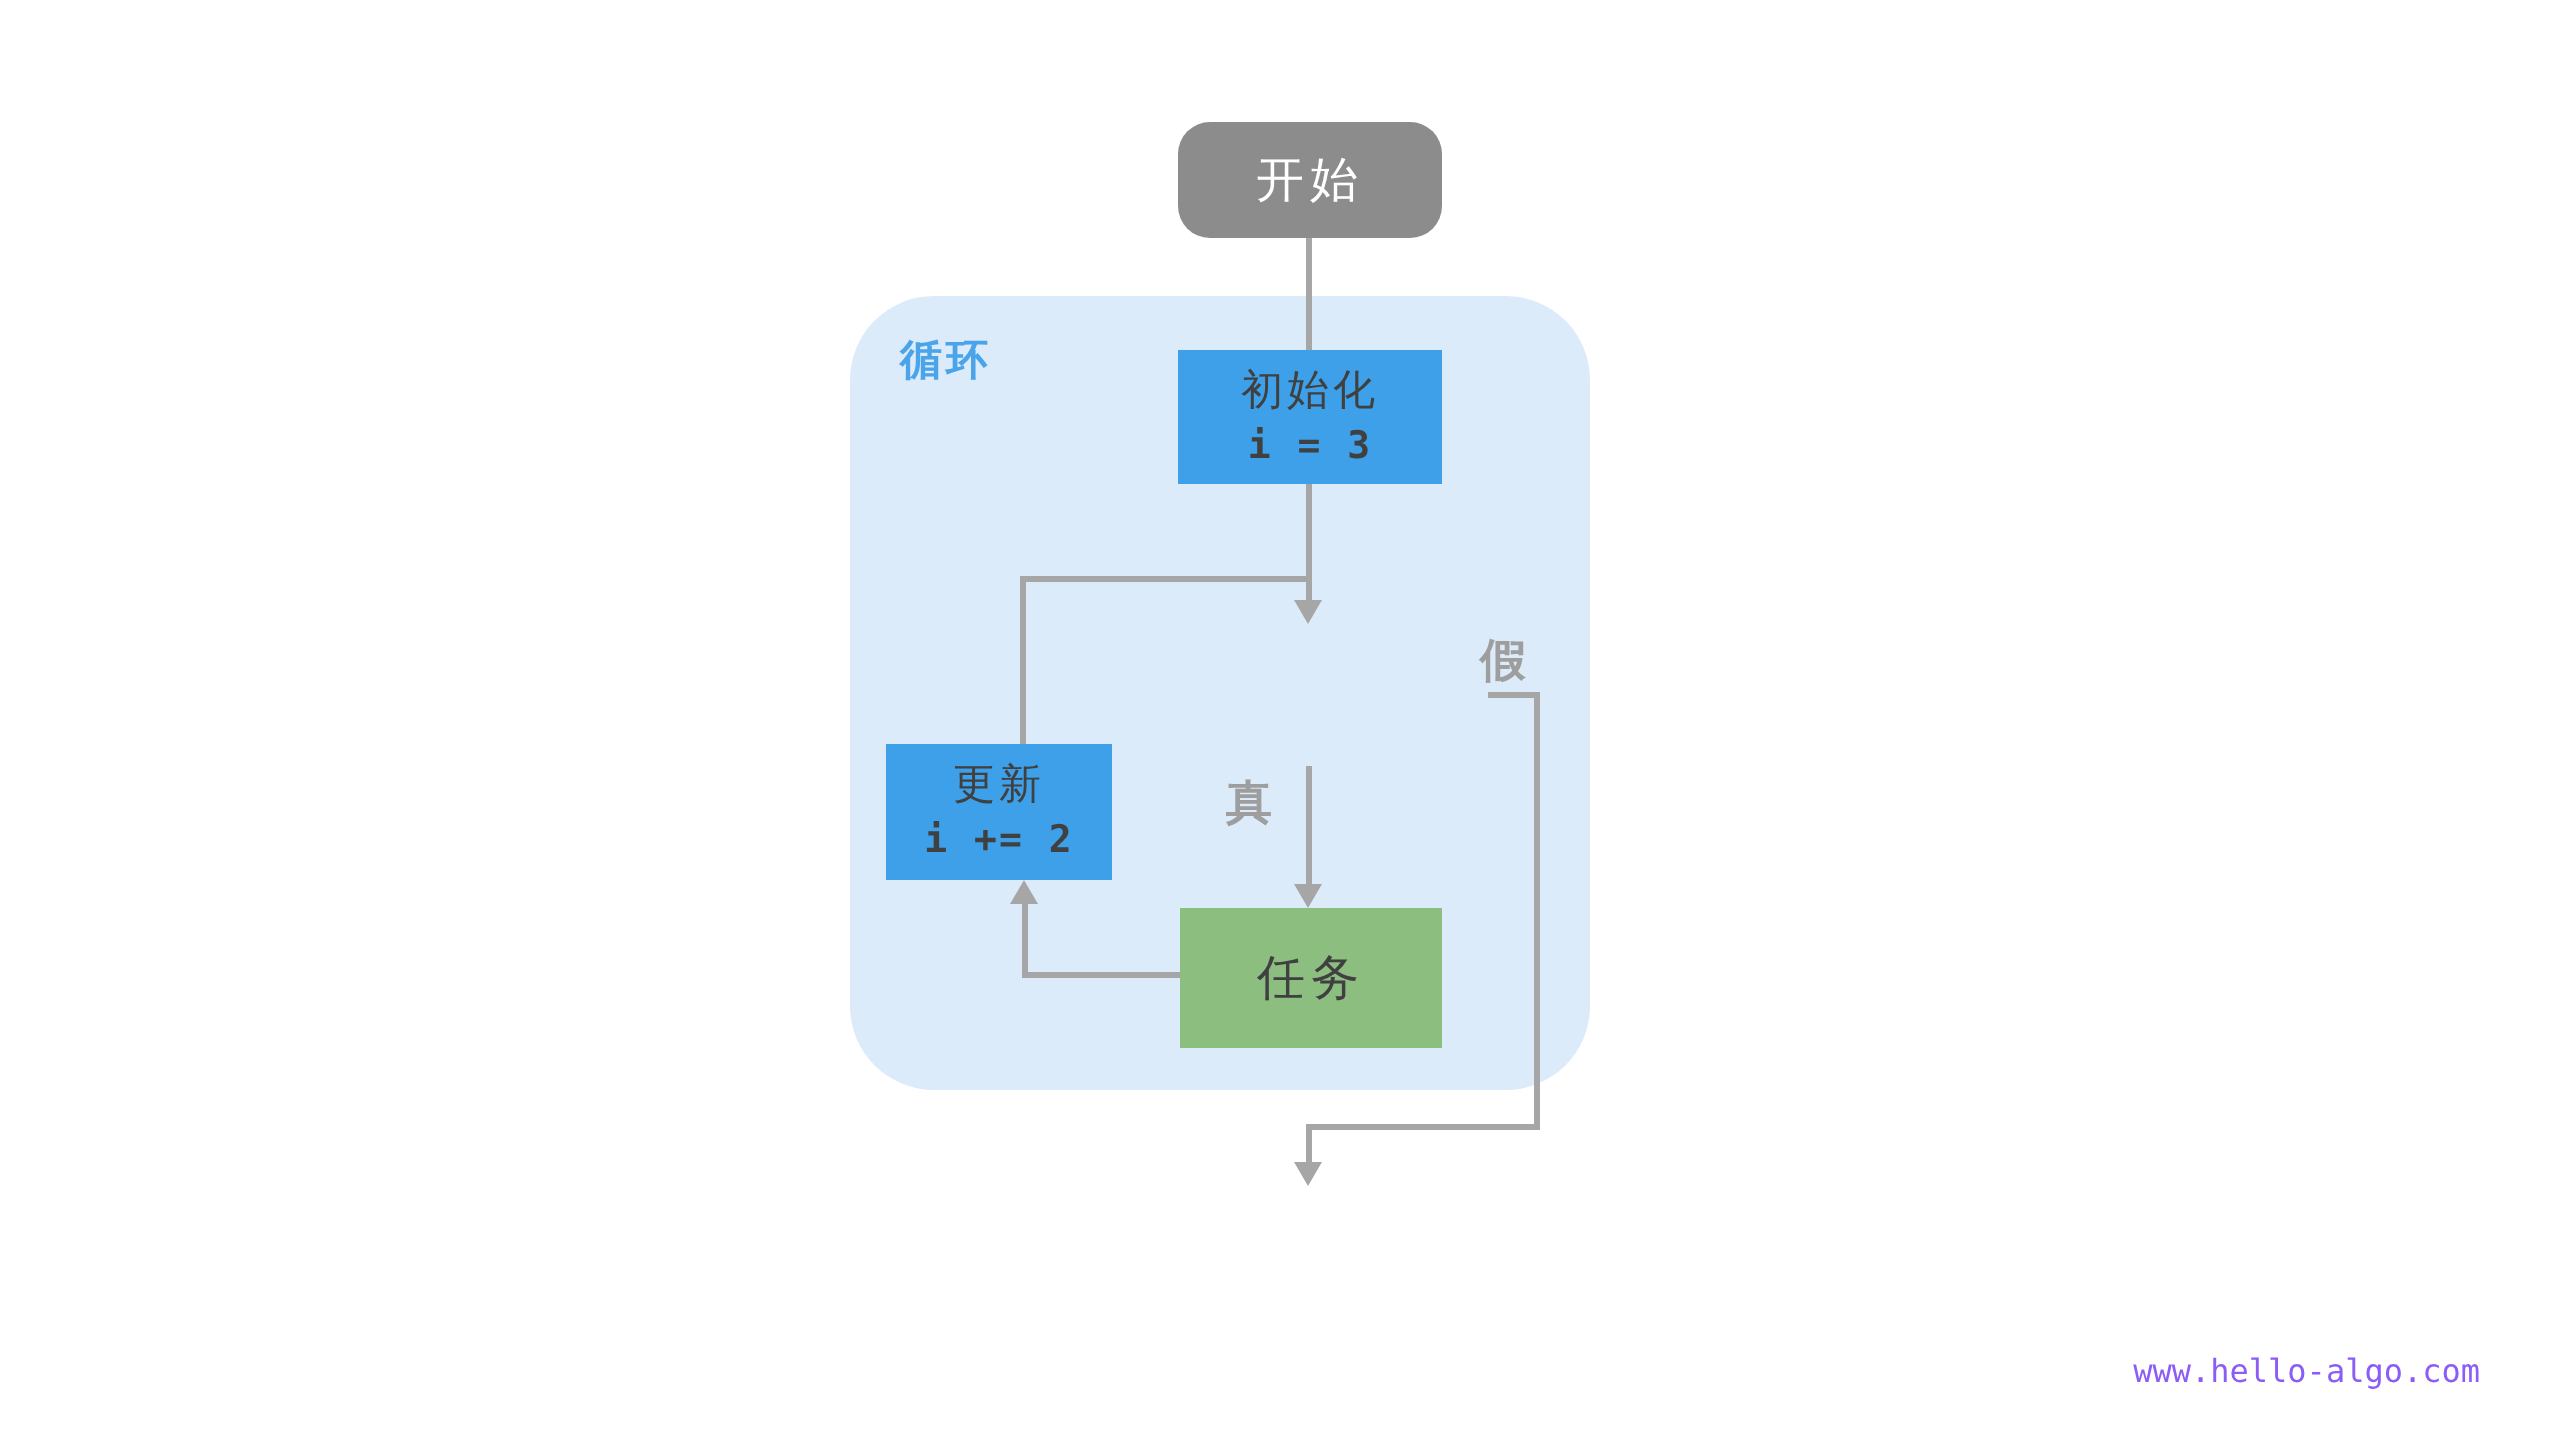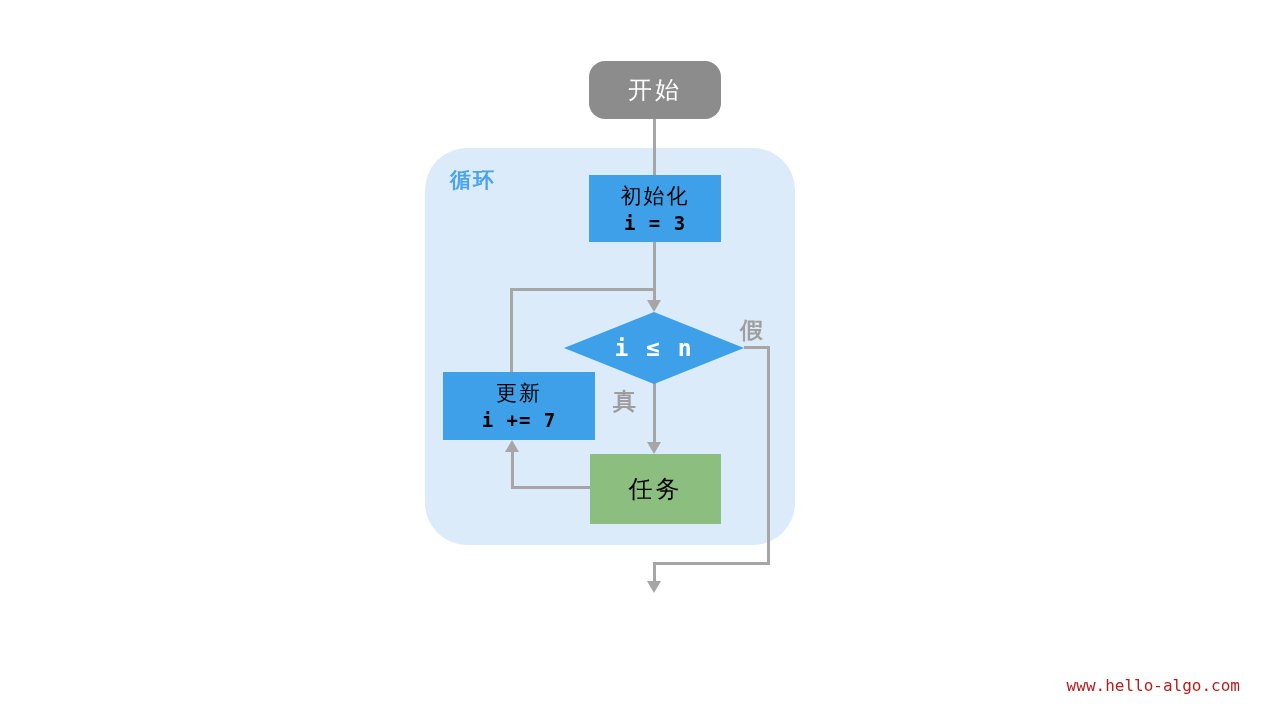--- a/index.html
+++ b/index.html
@@ -20,25 +20,25 @@
   
   .terminal {
     position: absolute; width: 132px; height: 58px; background: #8c8c8c;
     border-radius: 16px; color: #ffffff; font-size: 24px;
     display: flex; align-items: center; justify-content: center; letter-spacing: 3px;
   }
   .start-node { left: 589px; top: 36px; margin-top: 25px; }
   .end-node   { left: 590px; top: 593px; }
   
   .process {
-    position: absolute; background: #3da0e8; color: #000000;
+    position: absolute; background: #3da0e8; color: #404040;
     display: flex; flex-direction: column; align-items: center; justify-content: center;
   }
   .init-box   { left: 589px; top: 175px; width: 132px; height: 67px; }
-  .update-box { left: 443px; top: 372px; width: 152px; height: 68px; text-align: center; }
+  .update-box { left: 443px; top: 372px; width: 113px; height: 68px; text-align: center; }
   .task-box   { left: 590px; top: 454px; width: 131px; height: 70px; background: #8cbe80;
                 font-size: 24px; letter-spacing: 3px; }
   .process .zh { font-size: 21px; line-height: 28px; letter-spacing: 2px; }
   .process .code {
     font-family: "DejaVu Sans Mono", "Liberation Mono", monospace;
     font-size: 19px; font-weight: bold; line-height: 26px; letter-spacing: 1px;
   }
   
   .diamond {
     position: absolute; left: 564px; top: 312px; width: 180px; height: 72px;
@@ -109,32 +109,29 @@
 
   <div class="terminal start-node" style="background-color: rgb(140, 140, 140);">
     <span>开始</span>
   </div>
 
   <div class="process init-box" style="background-color: rgb(61, 160, 232);">
     <span class="zh">初始化</span>
     <span class="code">i = 3</span>
   </div>
 
-  <div class="diamond" style="background-color: rgb(61, 160, 232);">
-    <span>i ≤ n</span>
-  </div>
 
   <div class="process update-box" style="background-color: rgb(61, 160, 232);">
     <span class="zh">更新</span>
-    <span class="code">i += 7</span>
+    <span class="code">i += 2</span>
   </div>
 
   <div class="process task-box" style="background-color: rgb(140, 190, 128);">
     <span>任务</span>
   </div>
 
 
   <div class="edge-label true-label" style="color: rgb(158, 158, 158);">真</div>
   <div class="edge-label false-label" style="color: rgb(158, 158, 158);">假</div>
 
-  <div class="watermark" style="color: #b91c1c;">www.hello-algo.com</div>
+  <div class="watermark" style="color: #8b5cf6;">www.hello-algo.com</div>
 
 </div>
 
 </body></html>

